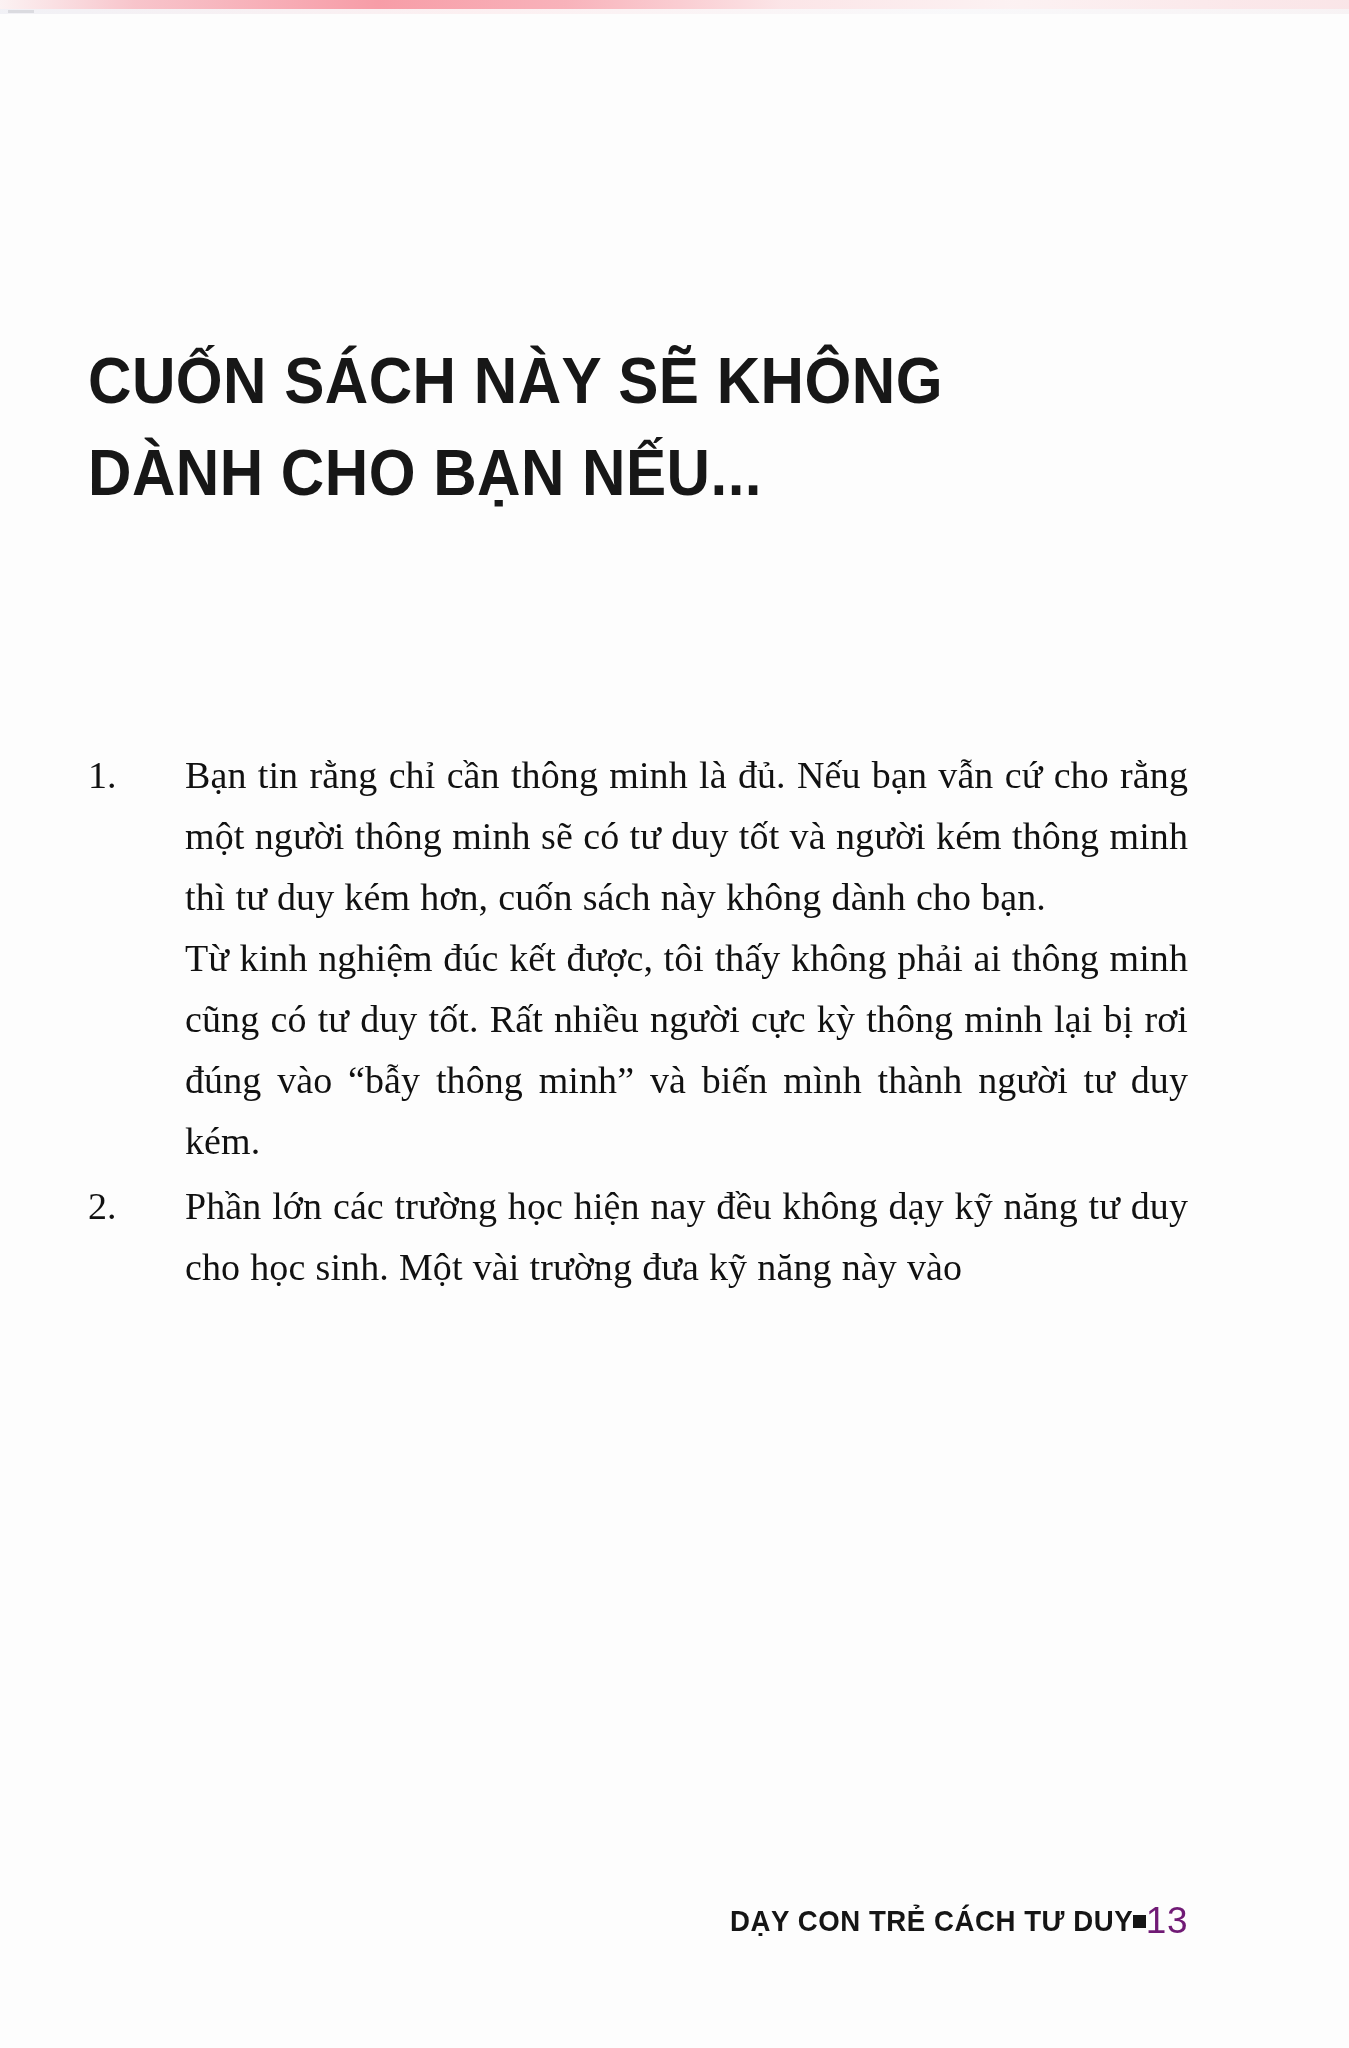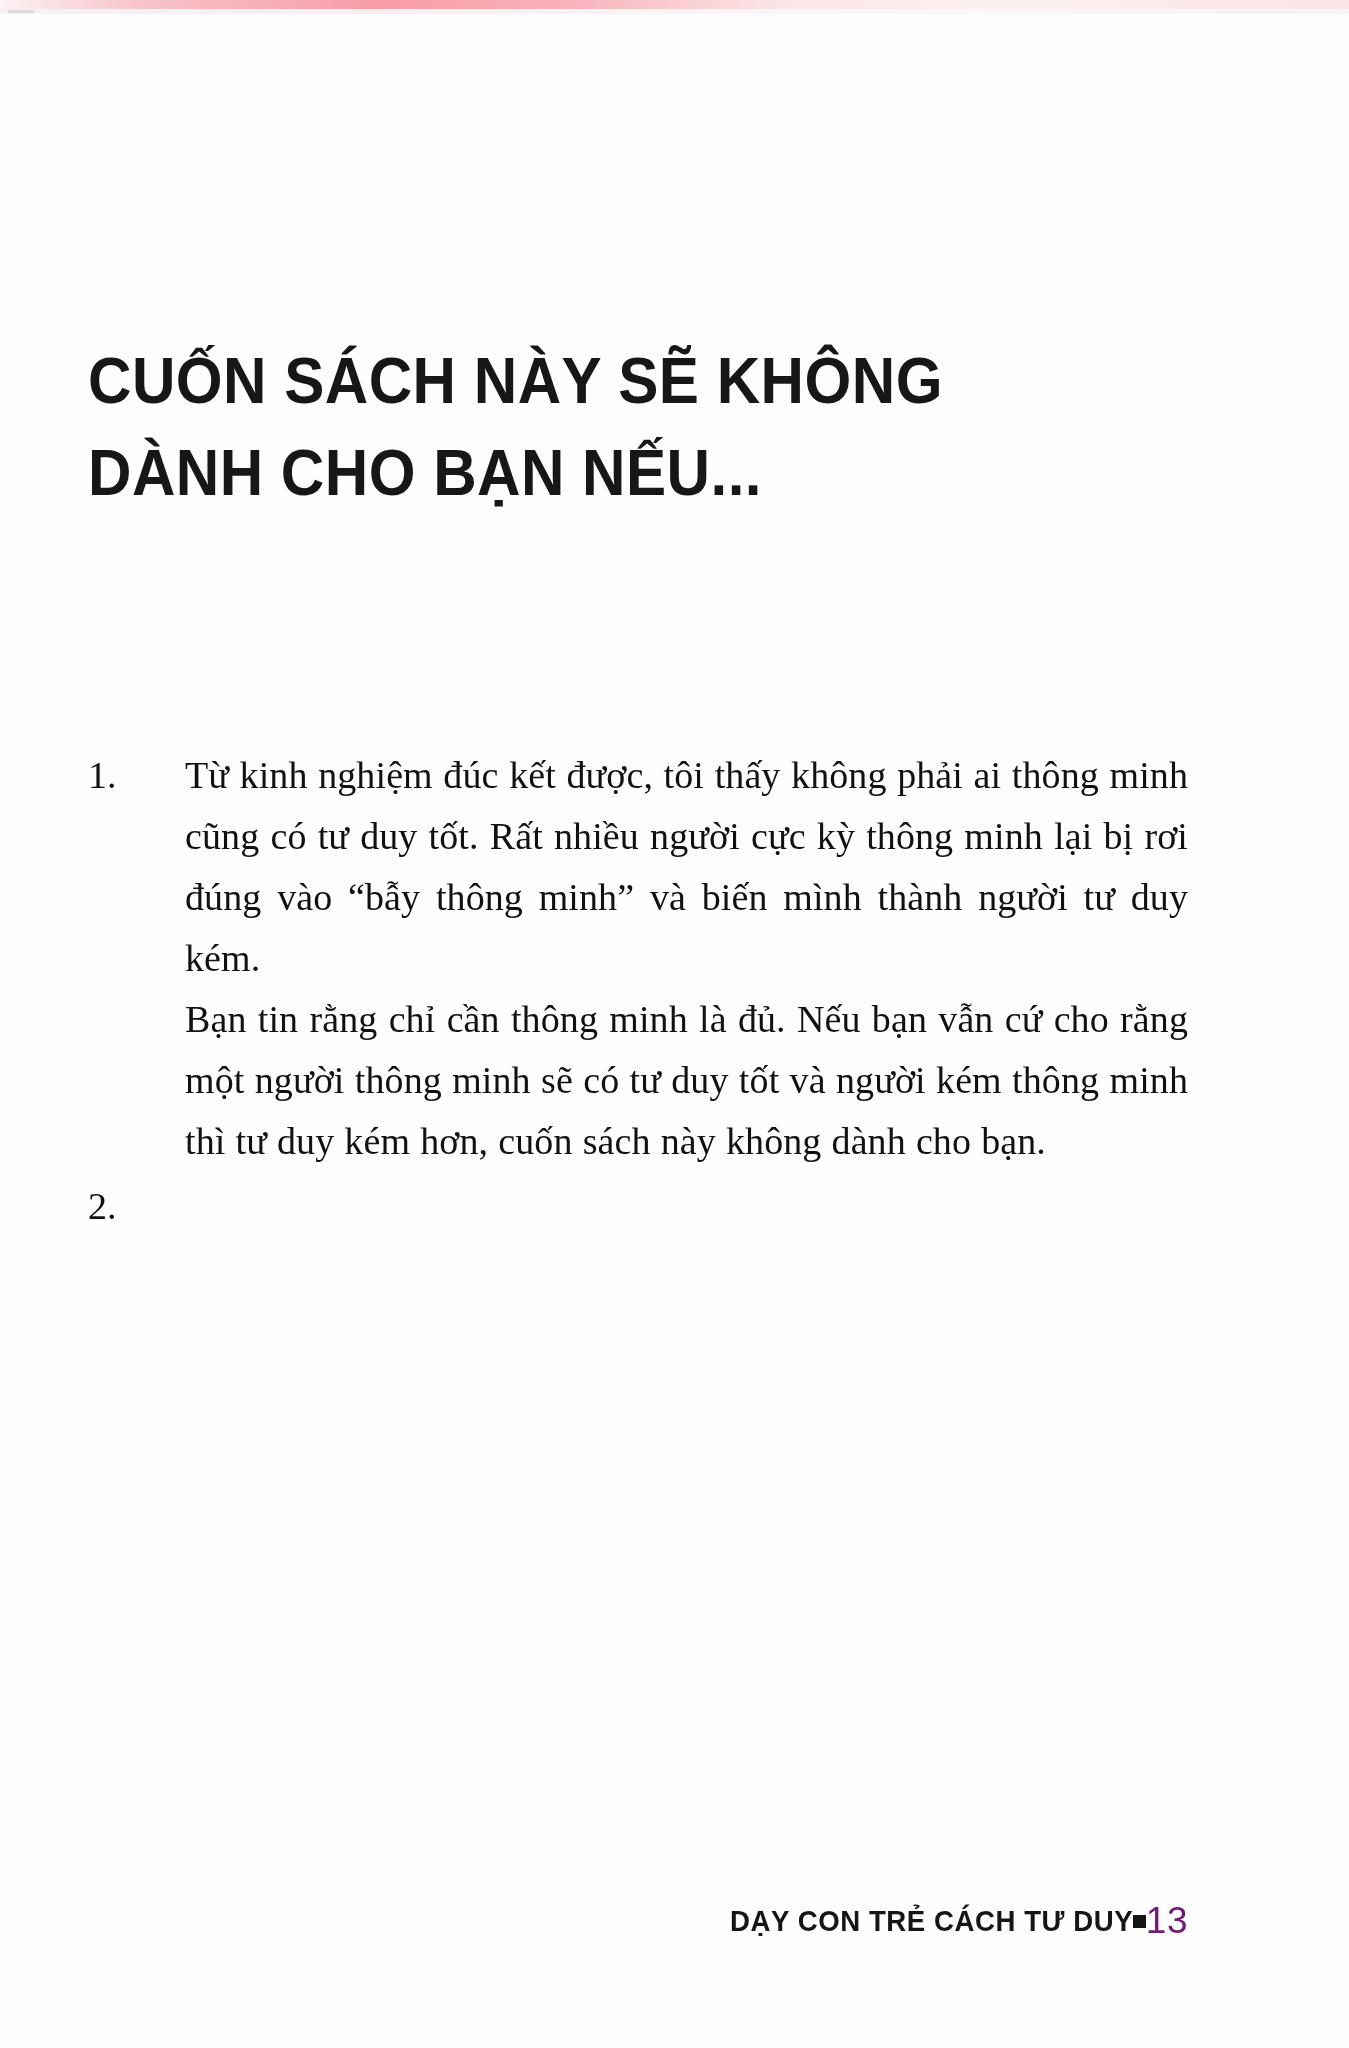--- a/index.html
+++ b/index.html
@@ -156,26 +156,27 @@
 
   <h1 class="chapter-title">
     <span class="tline">CUỐN SÁCH NÀY SẼ KHÔNG</span>
     <span class="tline">DÀNH CHO BẠN NẾU...</span>
   </h1>
 
   <div class="body-list">
 
     <div class="list-item">
       <div class="item-marker">1.</div>
+      <p class="para">Bạn tin rằng chỉ cần thông minh là đủ. Nếu bạn vẫn cứ cho rằng một người thông minh sẽ có tư duy tốt và người kém thông minh thì tư duy kém hơn, cuốn sách này không dành cho bạn.</p>
       <p class="para">Từ kinh nghiệm đúc kết được, tôi thấy không phải ai thông minh cũng có tư duy tốt. Rất nhiều người cực kỳ thông minh lại bị rơi đúng vào “bẫy thông minh” và biến mình thành người tư duy kém.</p>
-      <p class="para">Bạn tin rằng chỉ cần thông minh là đủ. Nếu bạn vẫn cứ cho rằng một người thông minh sẽ có tư duy tốt và người kém thông minh thì tư duy kém hơn, cuốn sách này không dành cho bạn.</p>
     </div>
 
     <div class="list-item">
       <div class="item-marker">2.</div>
+      <p class="para">Phần lớn các trường học hiện nay đều không dạy kỹ năng tư duy cho học sinh. Một vài trường đưa kỹ năng này vào</p>
     </div>
 
   </div>
 
   <div class="page-footer">
     <span class="footer-running-head">DẠY CON TRẺ CÁCH TƯ DUY</span>
     <span class="footer-separator"></span>
     <span class="footer-page-number">13</span>
   </div>
 

